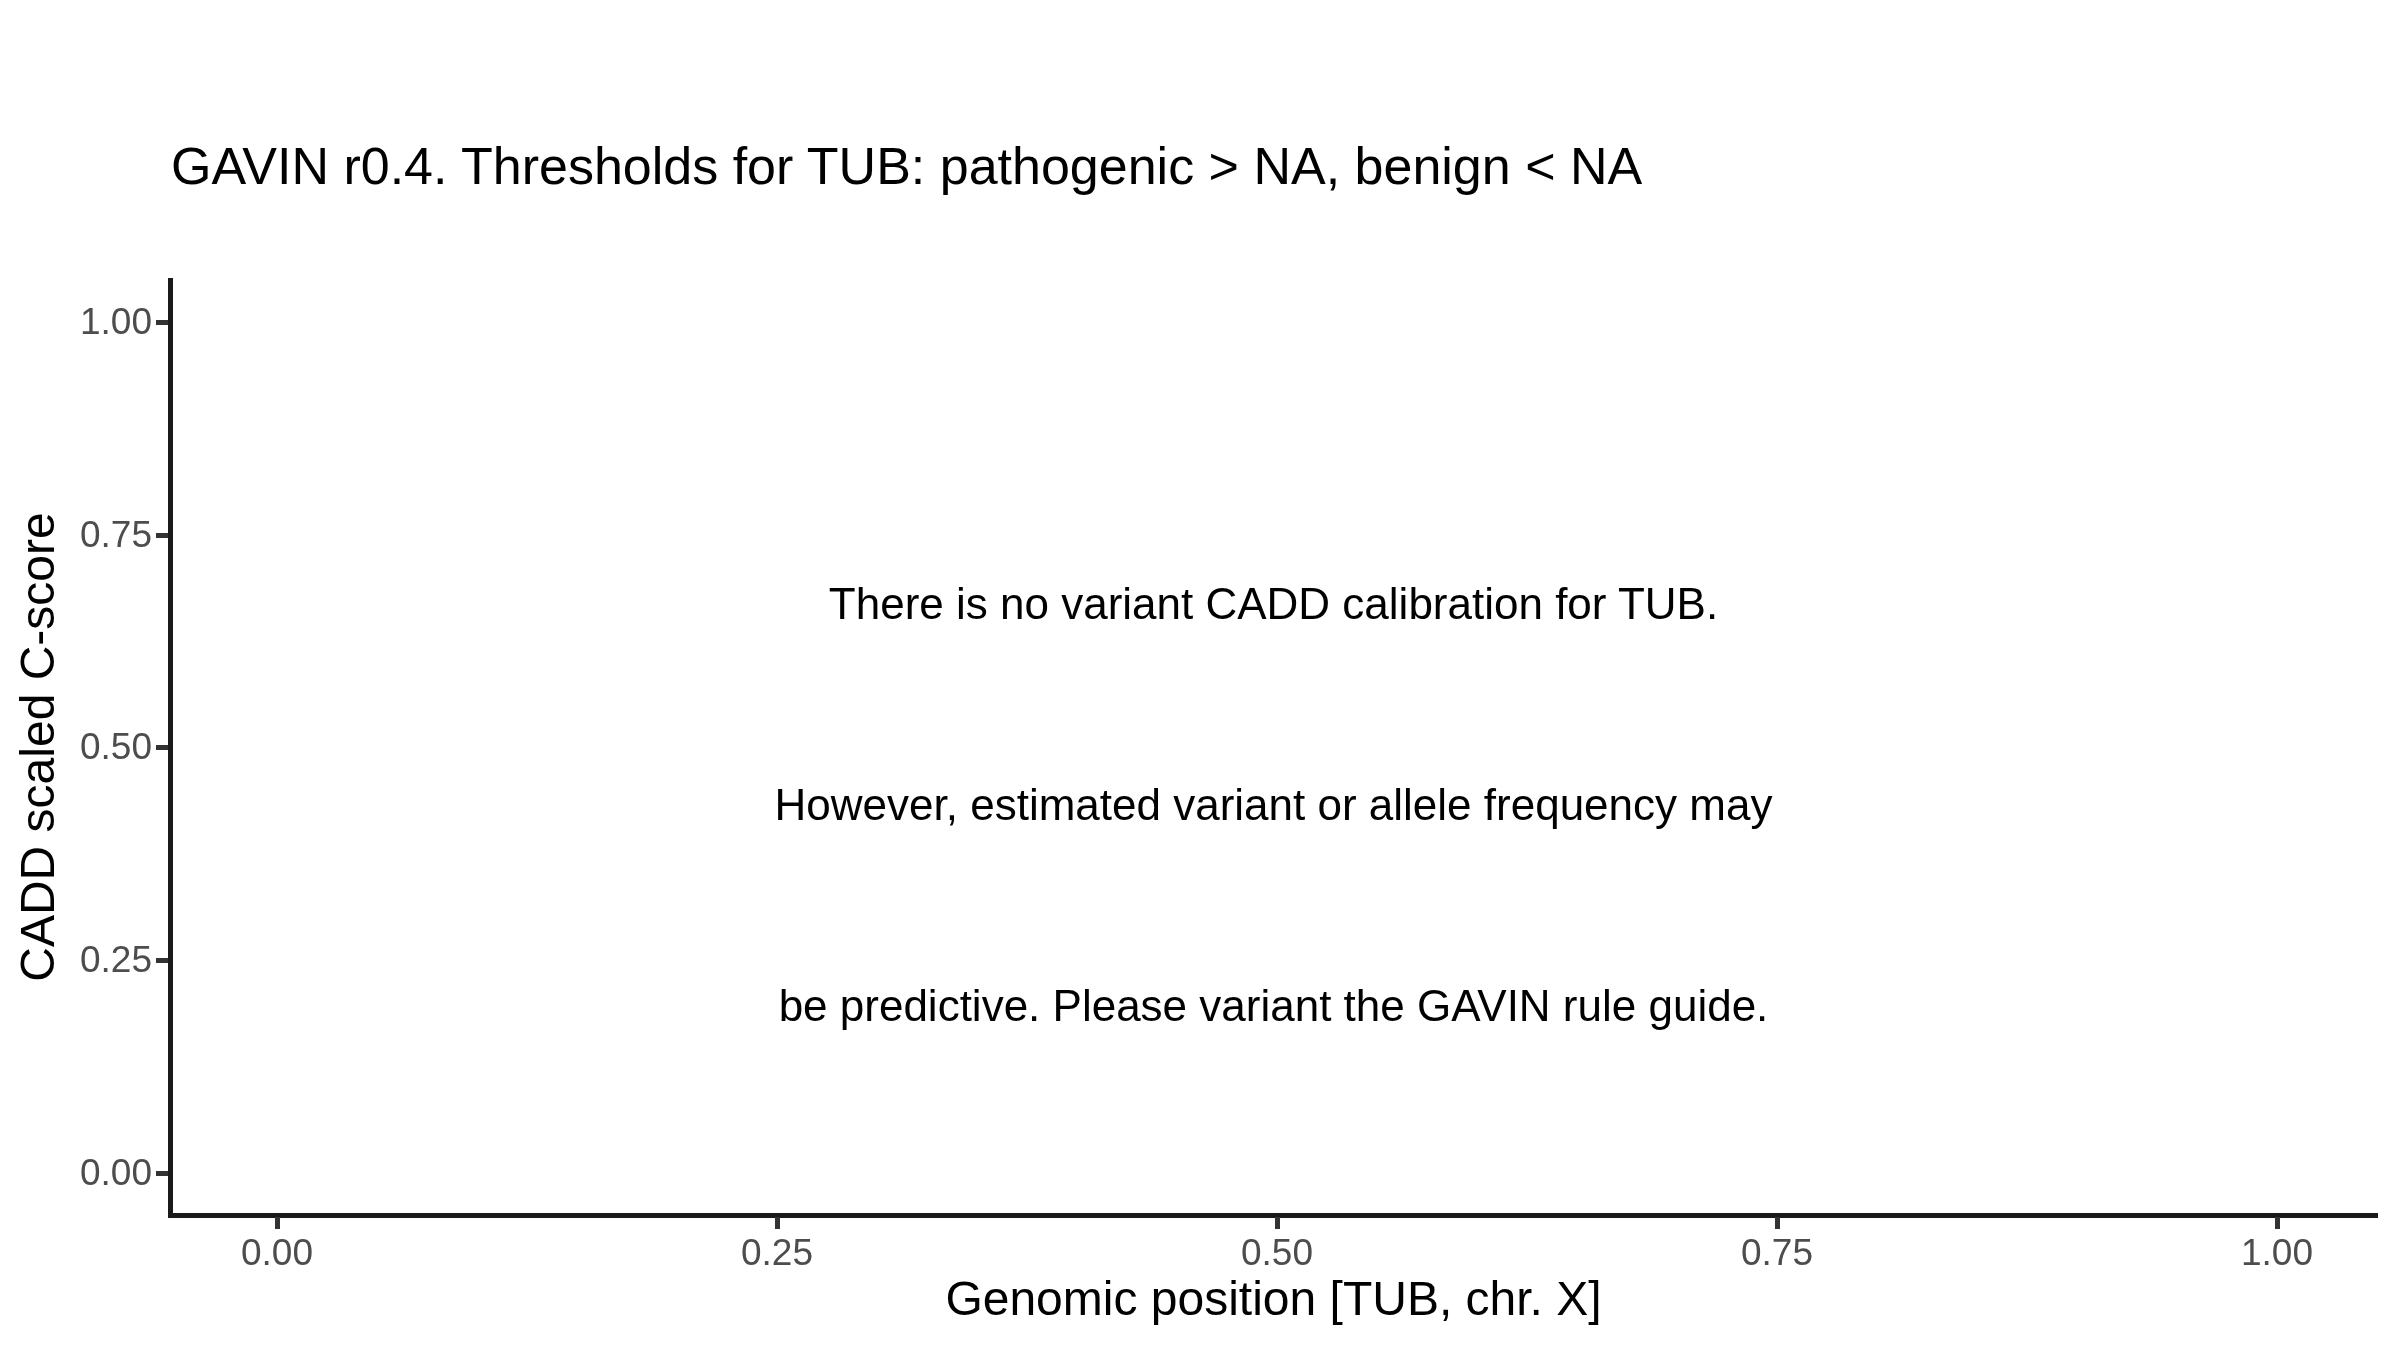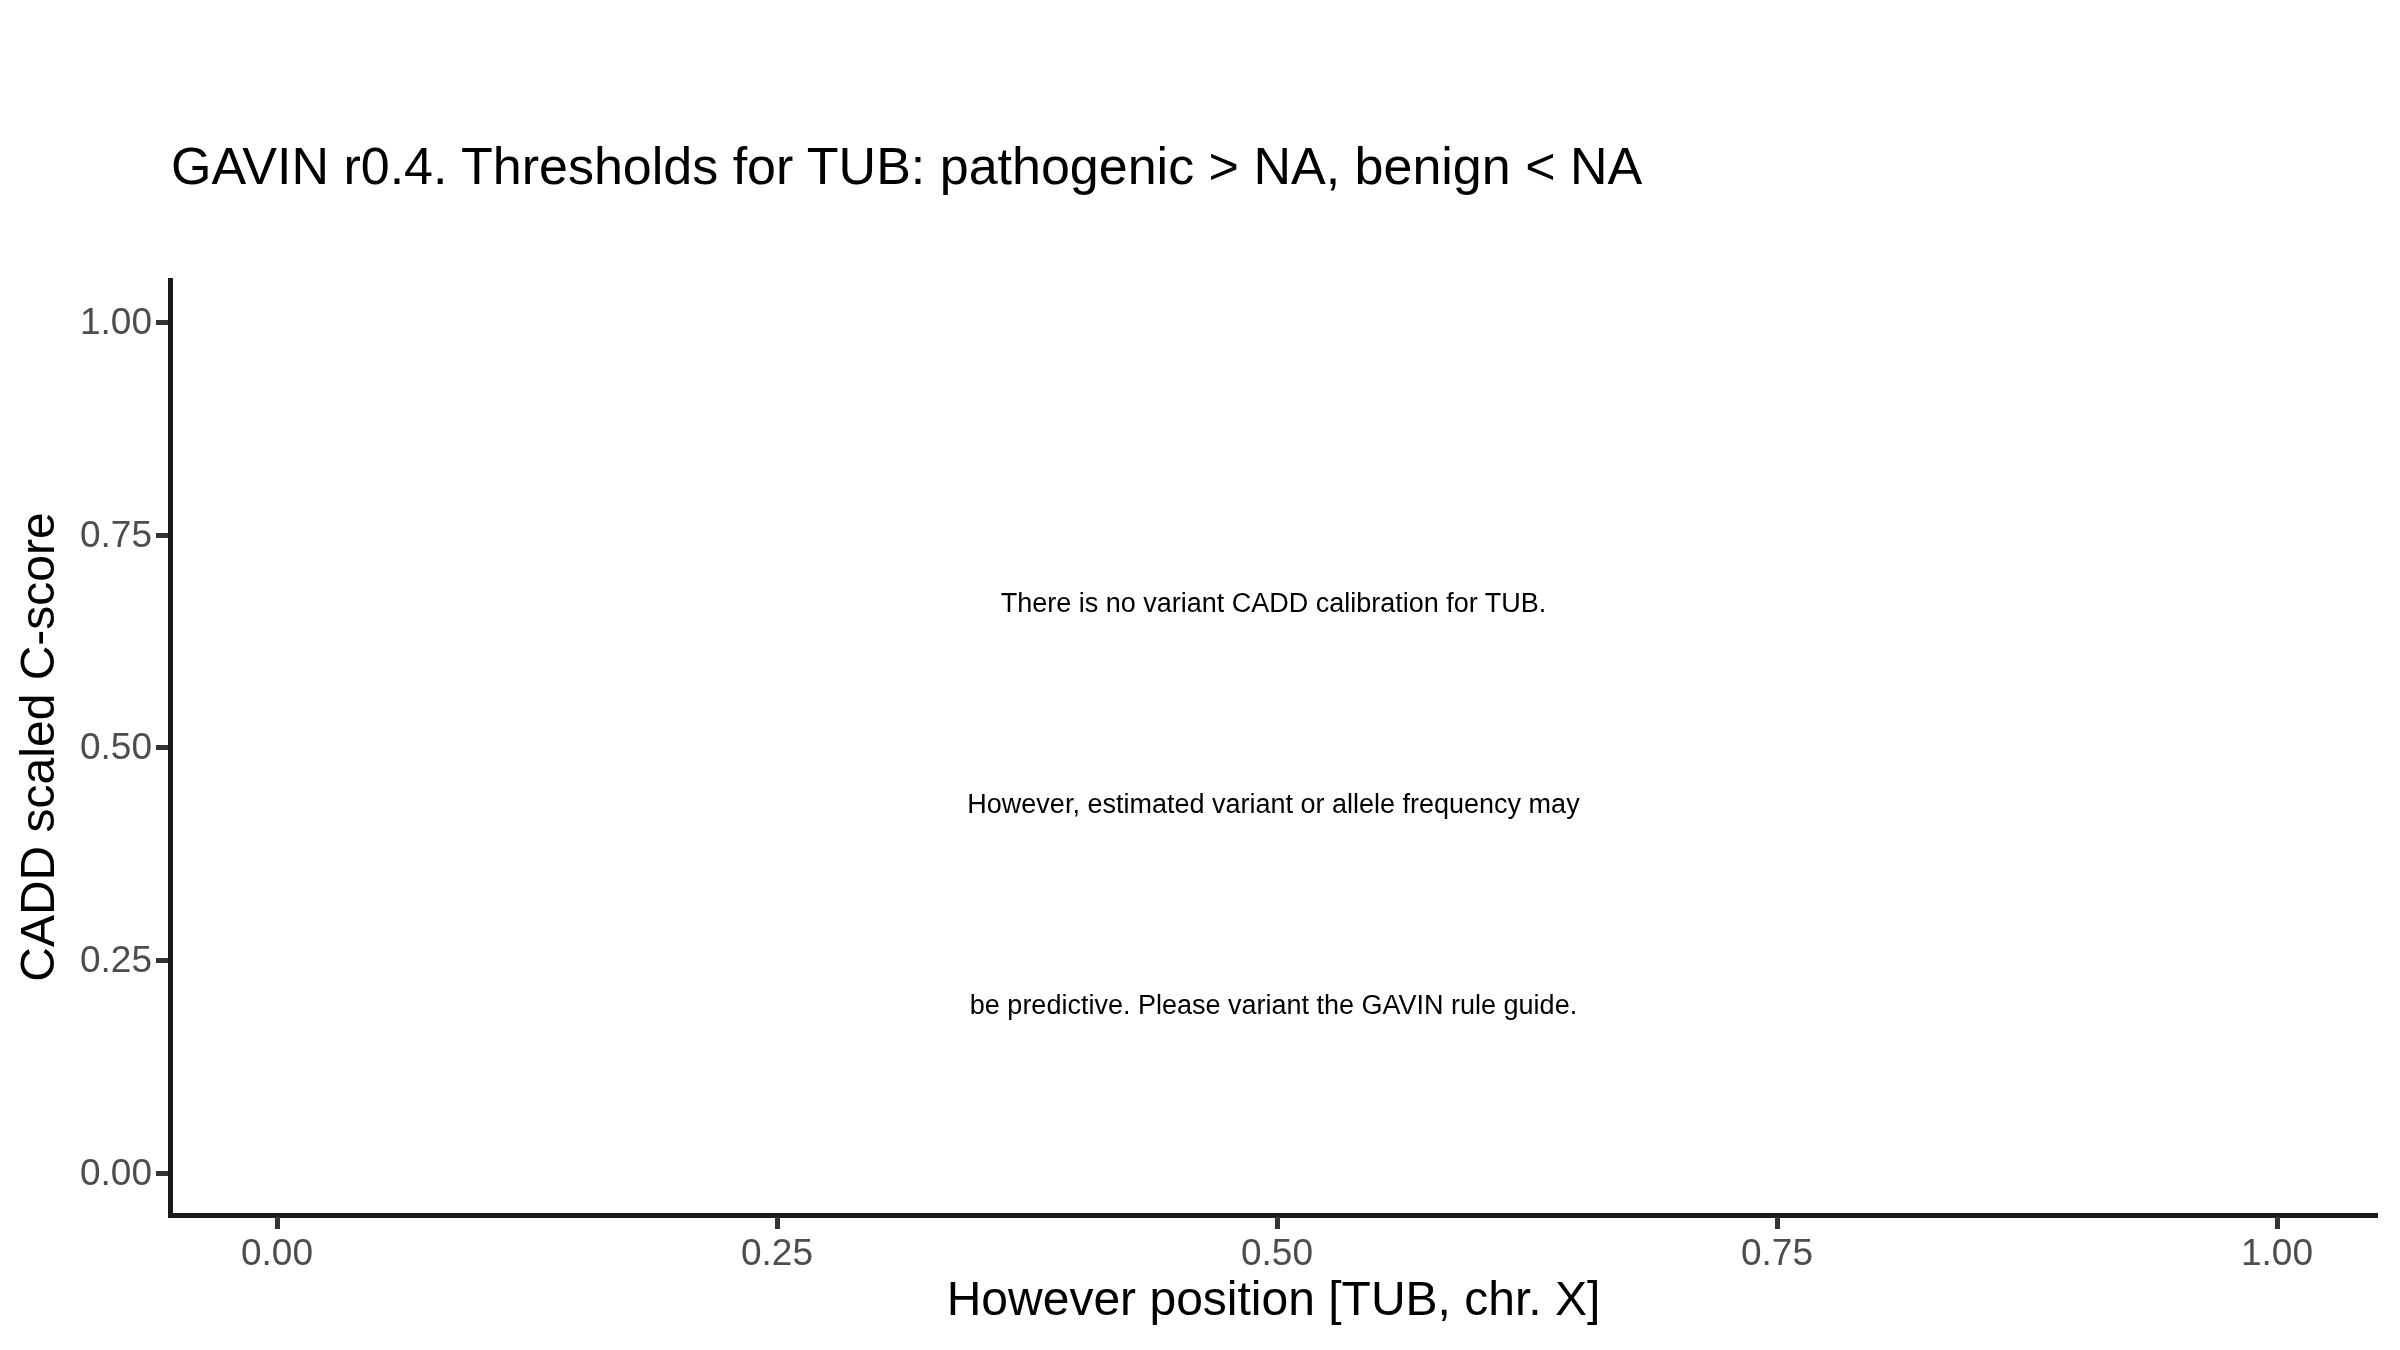--- a/index.html
+++ b/index.html
@@ -67,21 +67,21 @@
     text-align: center;
     font-size: 48px; line-height: 52px;
     color: #000000;
   }
 
   
   #panel-annotation {
     left: 170px; top: 436px;
     width: 2207px;
     text-align: center;
-    font-size: 27px; line-height: 67px;
+    font-size: 44px; line-height: 67px;
     color: #000000;
     white-space: pre;
   }
 
   
   #plot-panel {
     left: 170px; top: 280px;
     width: 2207px; height: 935px;
     background: #ffffff;
   }
@@ -119,19 +119,19 @@
 <div class="abs x-tick" style="left:1775px; top:1217px;"></div>
 <div class="abs x-tick" style="left:2275px; top:1217px;"></div>
 
 <div class="abs x-tick-label" style="left:197px;  top:1231px;">0.00</div>
 <div class="abs x-tick-label" style="left:697px;  top:1231px;">0.25</div>
 <div class="abs x-tick-label" style="left:1197px; top:1231px;">0.50</div>
 <div class="abs x-tick-label" style="left:1697px; top:1231px;">0.75</div>
 <div class="abs x-tick-label" style="left:2197px; top:1231px;">1.00</div>
 
 <div id="y-axis-title" class="abs">CADD scaled C-score</div>
-<div id="x-axis-title" class="abs">However position [TUB, chr. X]</div>
+<div id="x-axis-title" class="abs">Genomic position [TUB, chr. X]</div>
 
 <div id="panel-annotation" class="abs">
   <div>There is no variant CADD calibration for TUB.</div>
   <div>However, estimated variant or allele frequency may</div>
   <div>be predictive. Please variant the GAVIN rule guide.</div>
 </div>
 
 </body></html>

